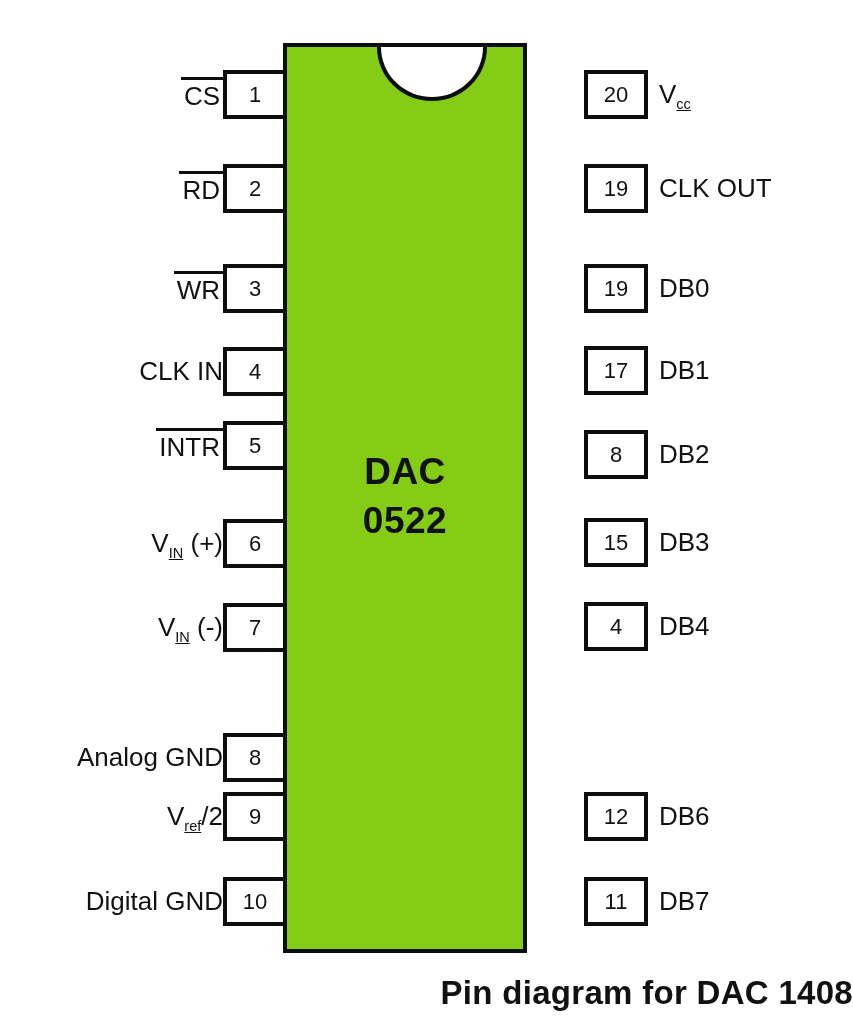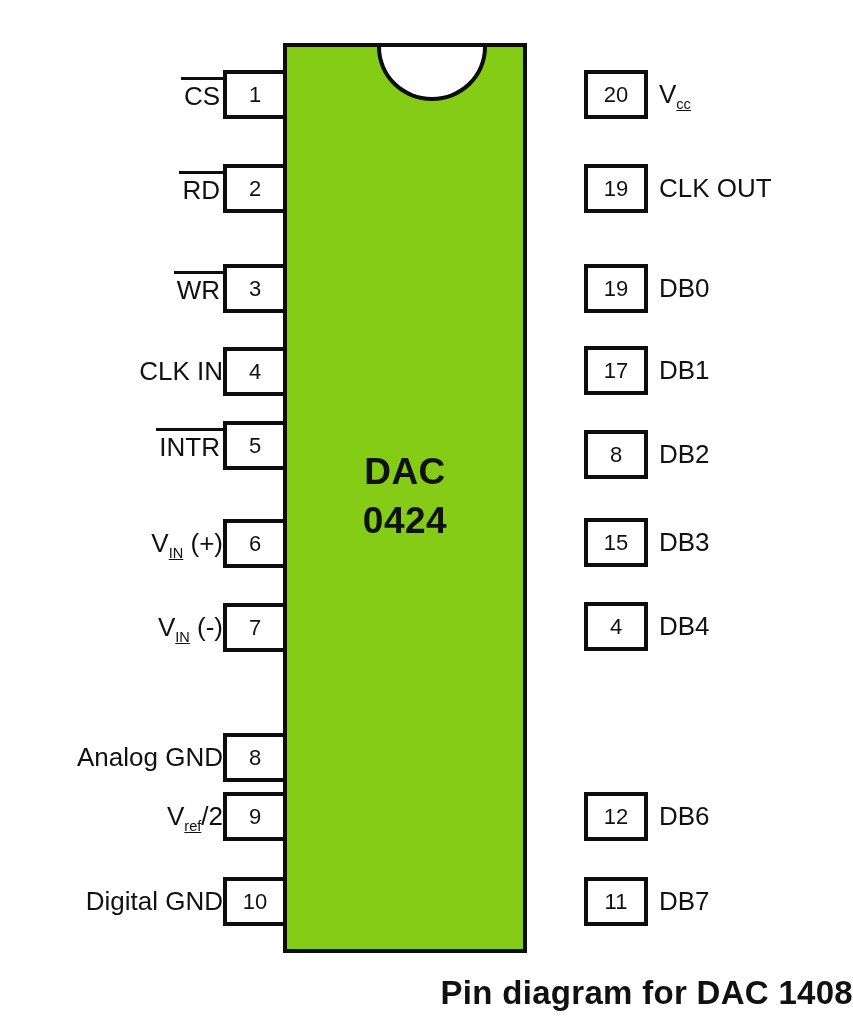--- a/index.html
+++ b/index.html
@@ -40,21 +40,21 @@
 </style>
 </head>
 <body>
 
 <div class="stage">
 
   <div class="chip">
     <div class="notch"></div>
     <div class="chip-name">
       <div>DAC</div>
-      <div>0424</div>
+      <div>0522</div>
     </div>
   </div>
 
   <div class="row left" style="top:70px">
     <span class="lbl"><span class="ol">CS</span></span>
     <span class="box">
         <span>1</span>
       </span>
   </div>
   <div class="row left" style="top:164px">

